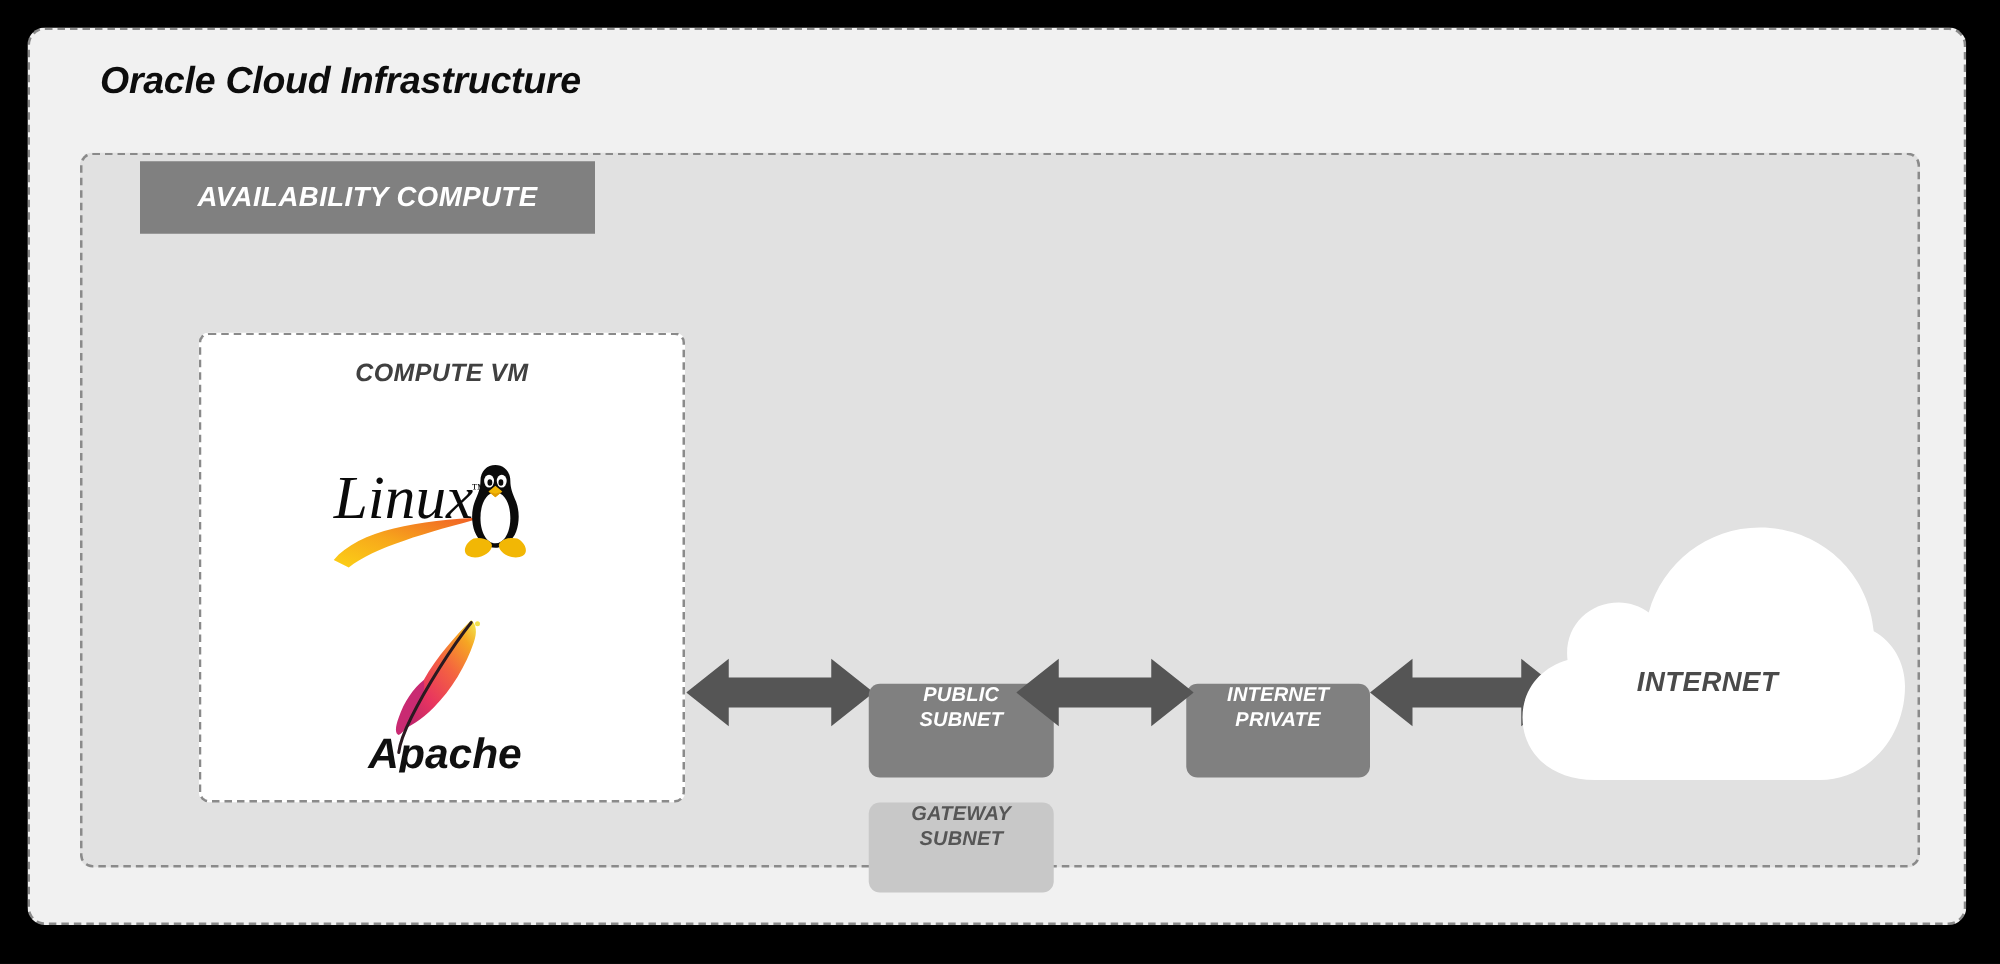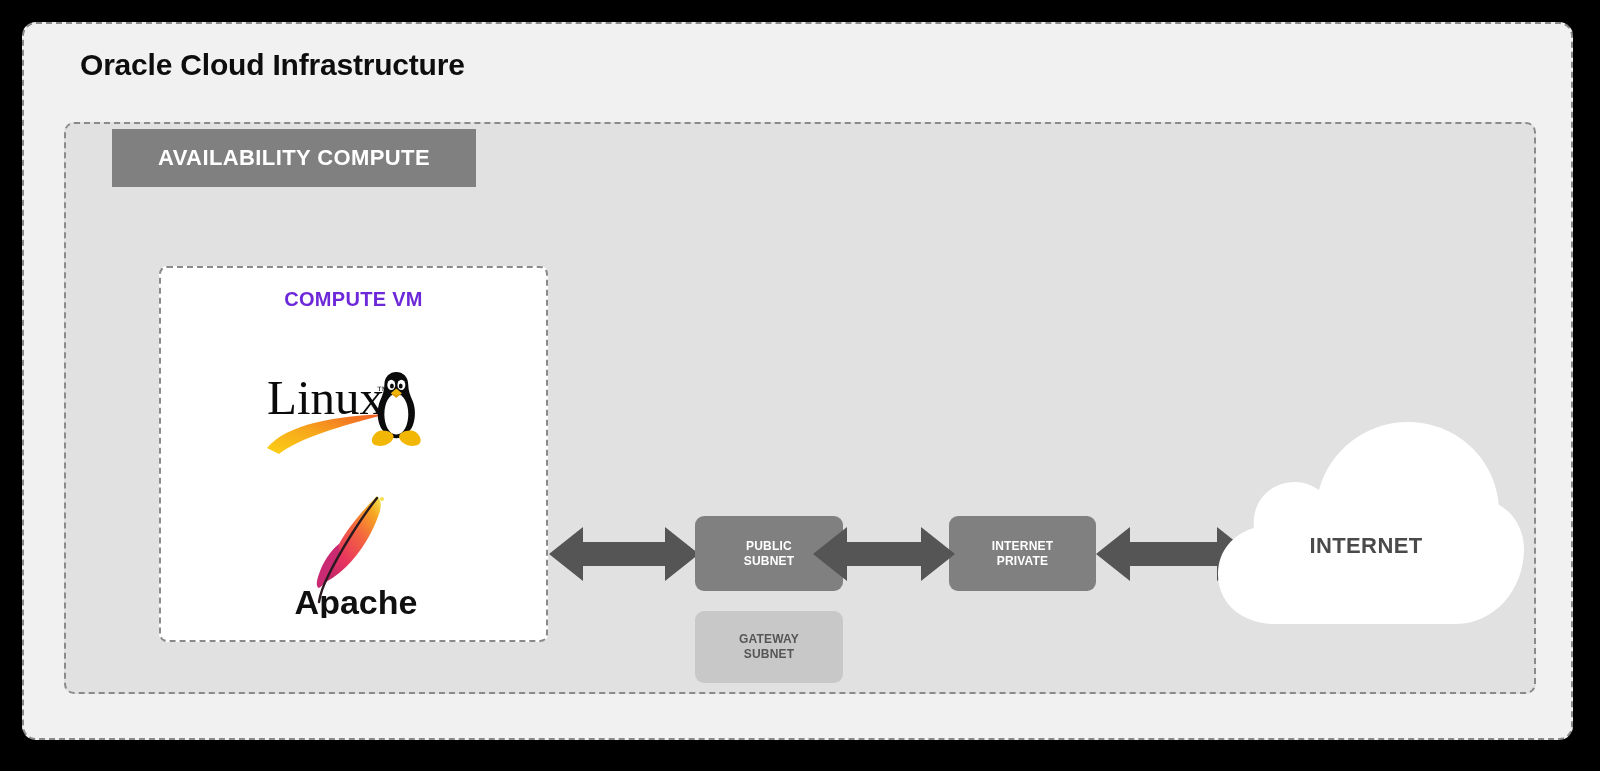--- a/index.html
+++ b/index.html
@@ -25,20 +25,21 @@
   #oci-panel {
     position: absolute;
     left: 22px;
     top: 22px;
     width: 1551px;
     height: 718px;
     background: #f1f1f1;
     border: 2px dashed #8a8a8a;
     border-radius: 14px;
     box-sizing: border-box;
+    font-style: italic;
   }
 
   #oci-title {
     position: absolute;
     left: 56px;
     top: 24px;
     font-size: 30px;
     font-weight: bold;
     color: #0d0d0d;
     letter-spacing: -0.2px;
@@ -84,45 +85,46 @@
     border-radius: 8px;
     box-sizing: border-box;
   }
   .zone-title {
     position: absolute;
     left: 0;
     right: 0;
     text-align: center;
     font-size: 20px;
     font-weight: bold;
-    color: #6d28d9;
+    color: #404040;
     letter-spacing: 0.3px;
   }
 
   
   #compute-vm-card { left: 93px; top: 142px; width: 389px; height: 376px; }
   #compute-vm-title { top: 20px; }
 
   
   #vcn-card { left: 581px; top: 145px; width: 450px; height: 377px; }
   #vcn-title { top: 18px; }
 
   
   .net-box {
     position: absolute;
     border-radius: 9px;
     box-sizing: border-box;
     display: flex;
-    align-items: center;
+    align-items: flex-start;
     justify-content: center;
     text-align: center;
-    font-size: 12px;
+    font-size: 16px;
     font-weight: bold;
     line-height: 1.22;
     letter-spacing: 0.2px;
+    margin-top: 31px;
   }
   .net-box.dark  { background: #808080; color: #ffffff; }
   .net-box.light { background: #c8c8c8; color: #565656; }
 
   #public-subnet-box  { left: 629px; top: 392px; width: 148px; height: 75px; }
   #private-subnet-box { left: 629px; top: 487px; width: 148px; height: 72px; }
   #internet-gateway-box { left: 883px; top: 392px; width: 147px; height: 75px; }
 
   
   .arrow {

